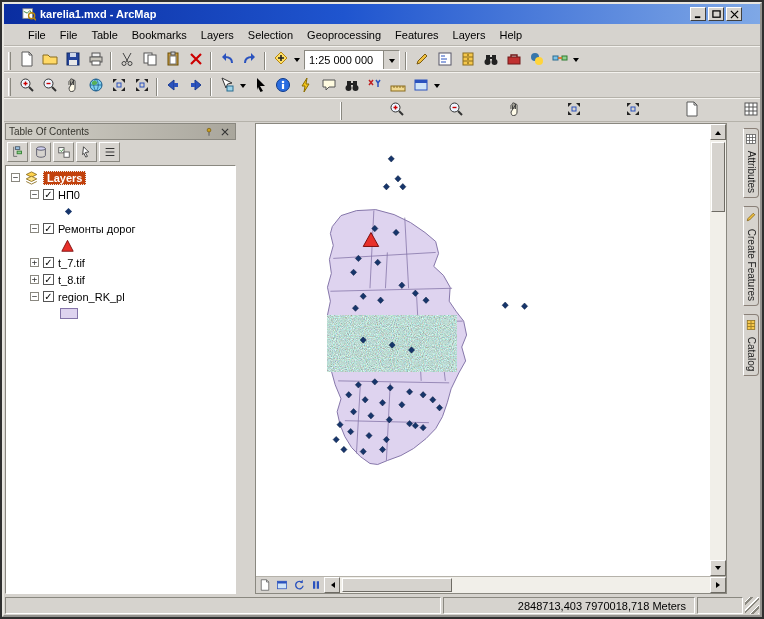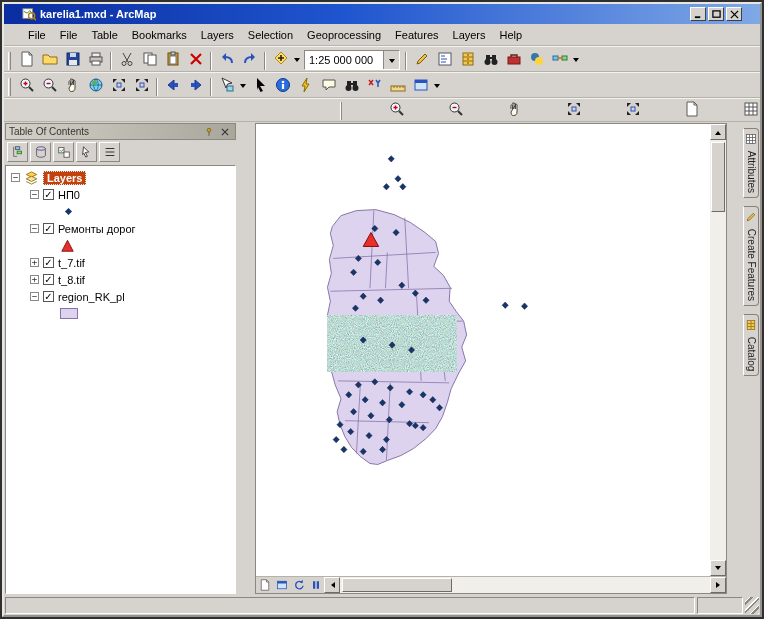--- a/index.html
+++ b/index.html
@@ -872,17 +872,20 @@
             <use href="#i-catwin"></use>
           </svg>
         <span>Catalog</span>
       </div>
     </div>
 
   </div>
 
   <div class="statusbar">
     <div class="sb-panel sb-main"></div>
+    <div class="sb-panel sb-coords">
+      <span>2848713,403 7970018,718 Meters</span>
+    </div>
     <div class="sb-panel sb-small"></div>
     <div class="grip-resize"></div>
   </div>
 
 </div>
 
 </body></html>

